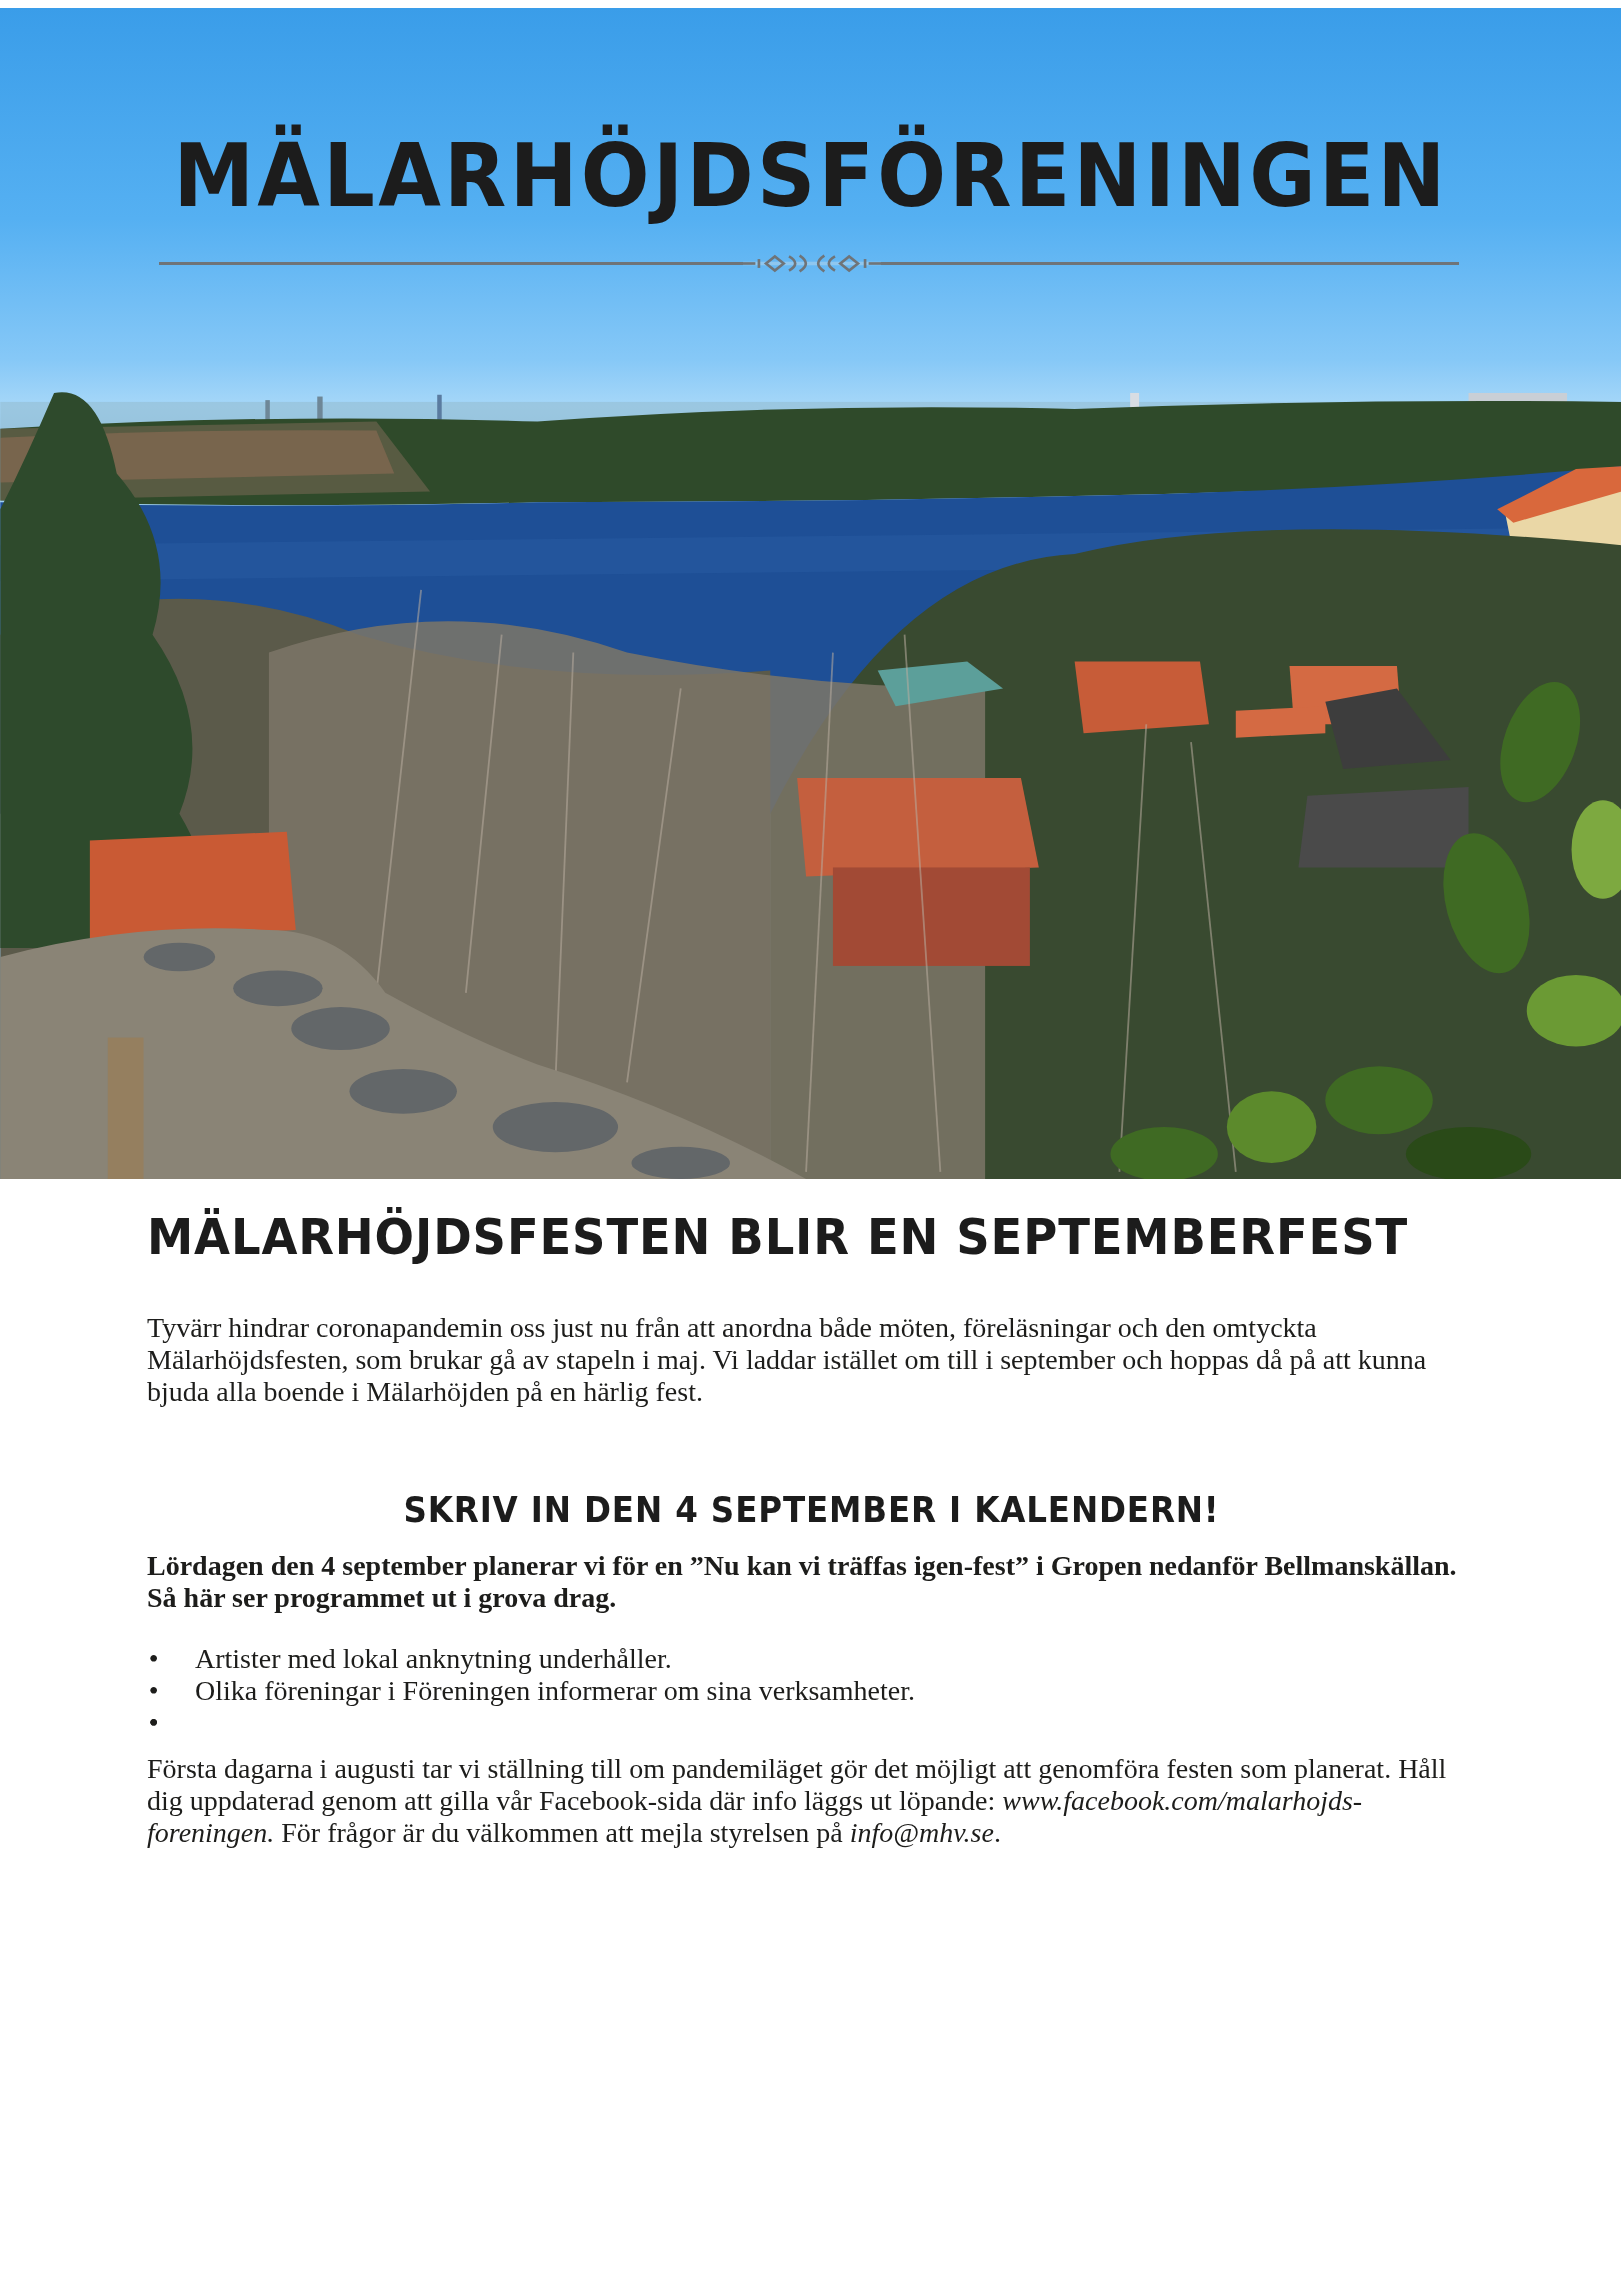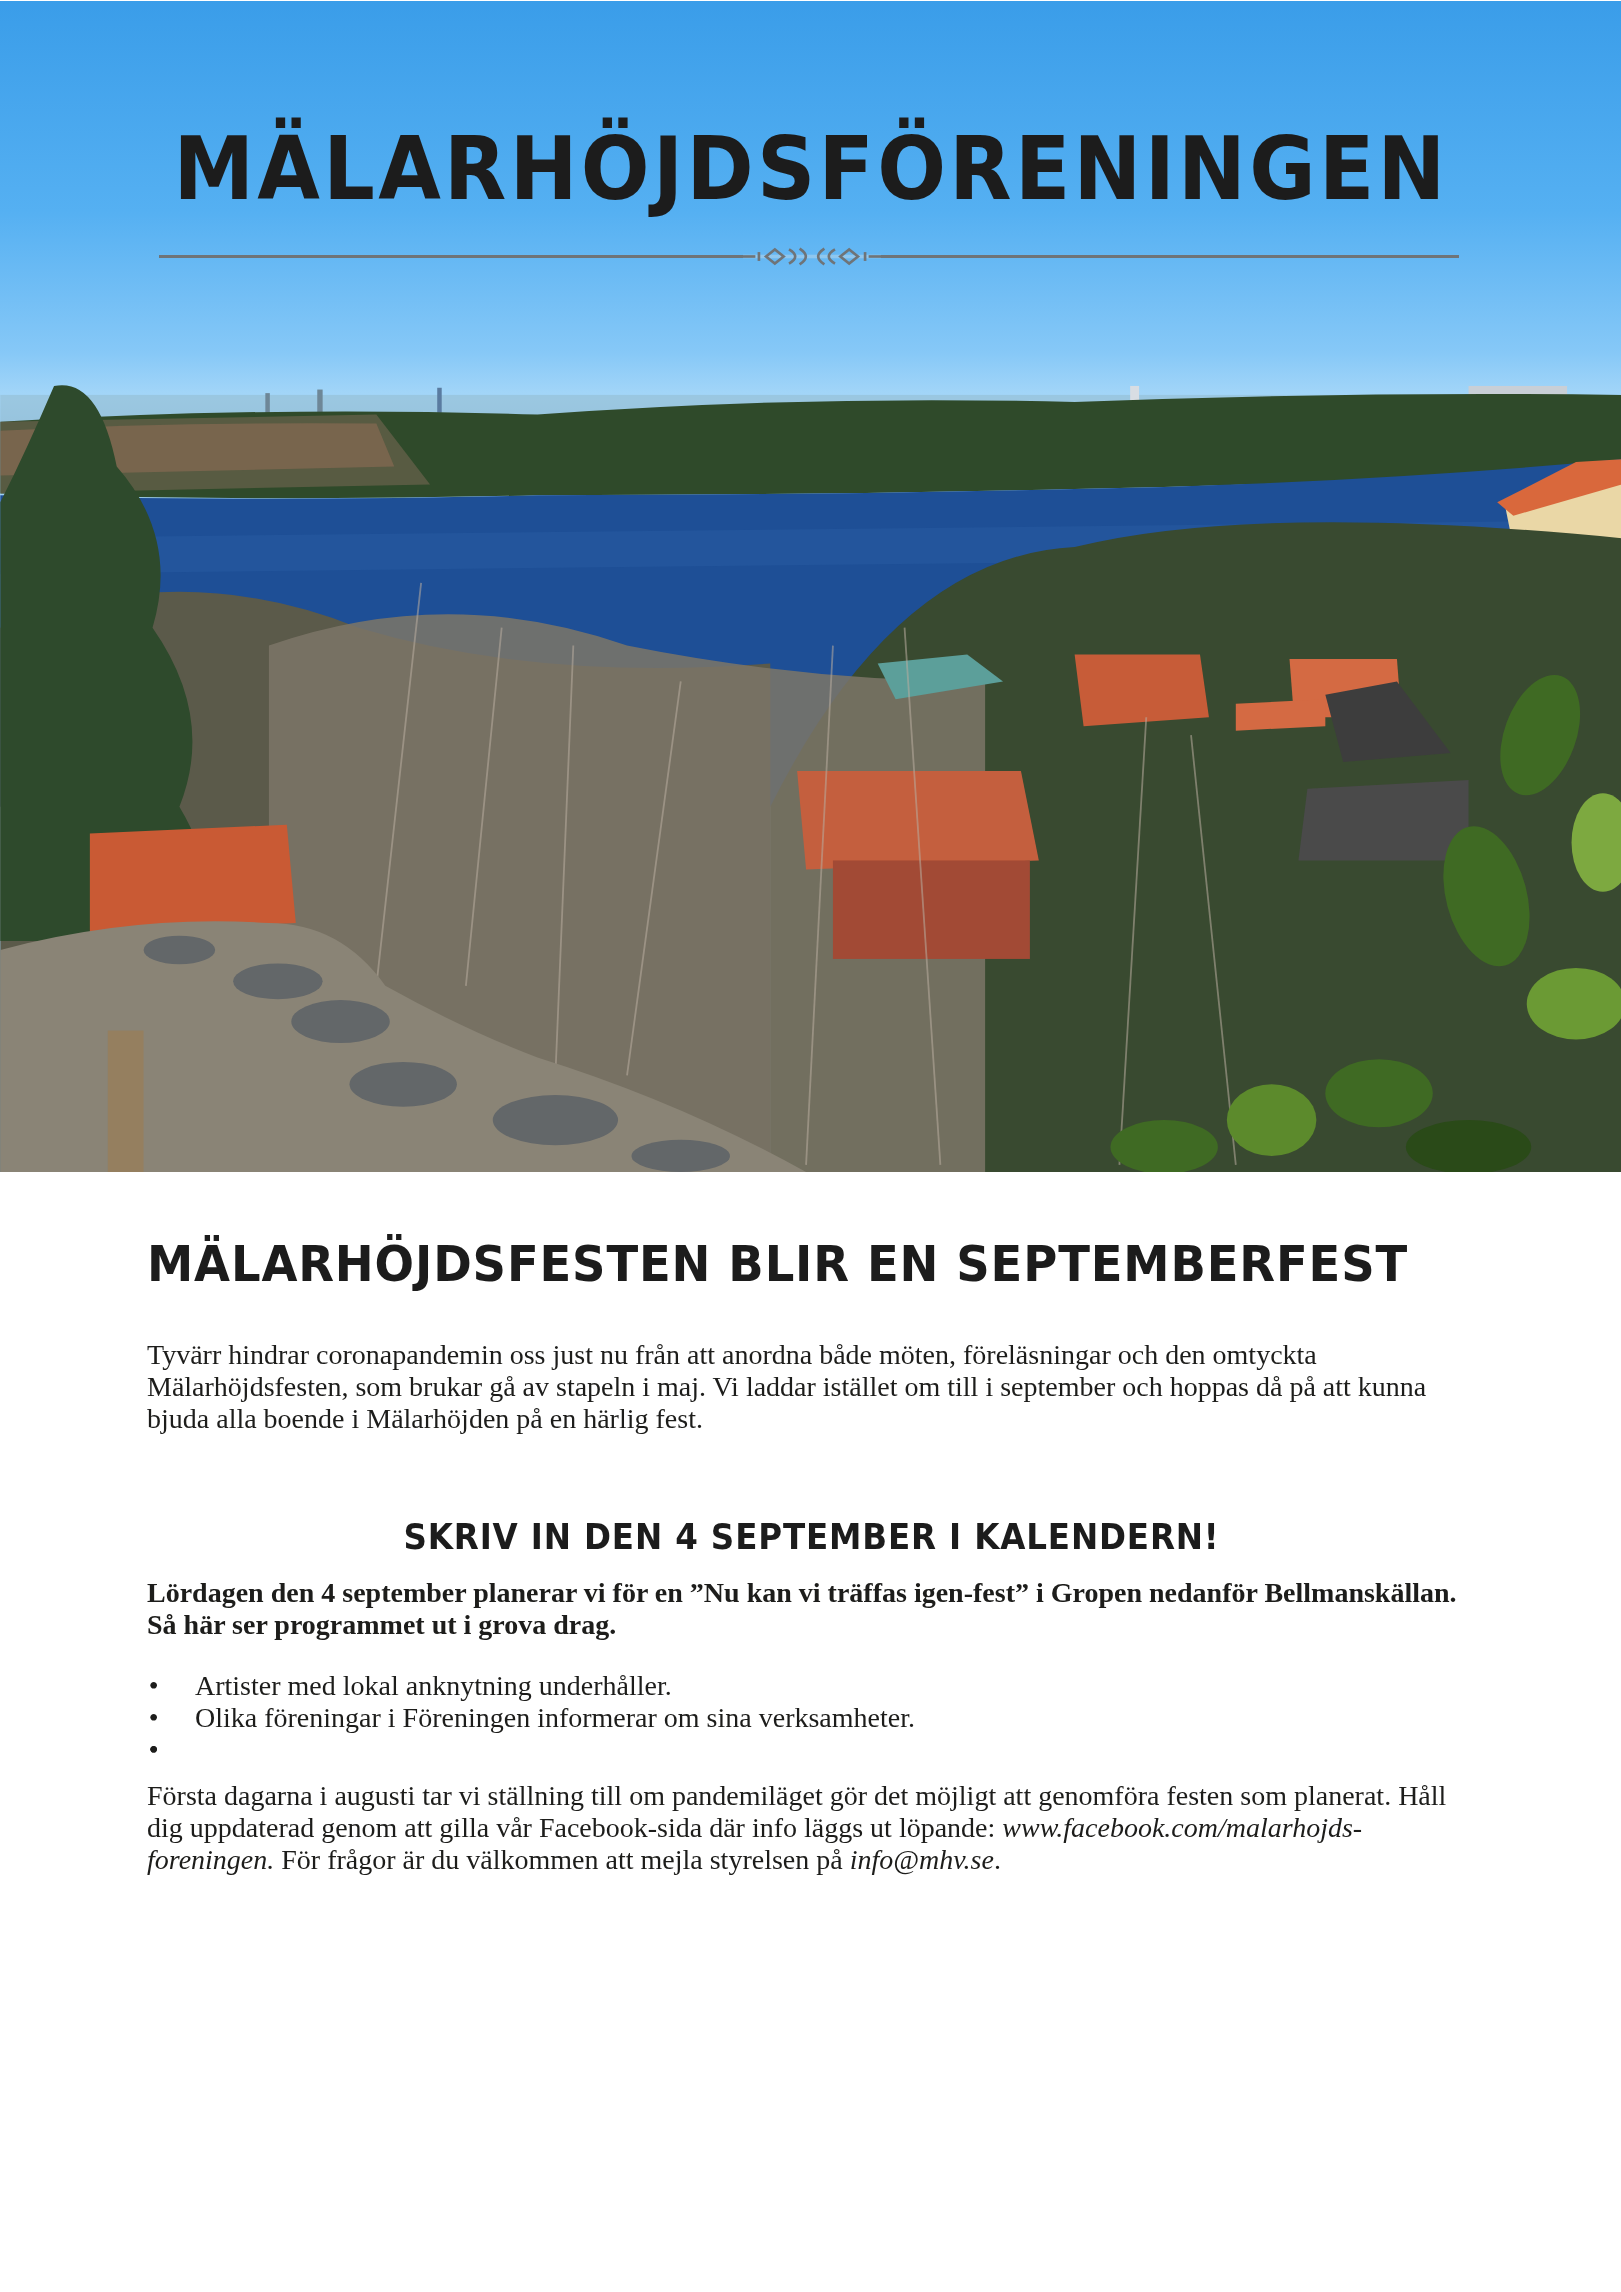--- a/index.html
+++ b/index.html
@@ -1,31 +1,31 @@
 <!DOCTYPE html>
 <html style="font-size:14.3px"><head>
 <meta charset="utf-8">
 <style>
   * { margin: 0; padding: 0; box-sizing: border-box; }
   html, body { width: 1622px; height: 2293px; background: #ffffff; overflow: hidden; }
   body { position: relative; font-family: "Liberation Serif", serif; color: #1d1d1b; }
 
   
-  .hero { position: absolute; left: 0; top: 1px; width: 1622px; height: 1171px; overflow: hidden;
+  .hero { position: absolute; left: 0; top: 8px; width: 1622px; height: 1171px; overflow: hidden;
           background: linear-gradient(180deg, #3a9de9 0%, #55b0f2 18%, #86c8f7 30%, #a6d7f8 34%, #9fd0f2 36%); }
   .hero svg.scene { position: absolute; left: 0; top: 0; }
 
   .masthead { position: absolute; left: 0; top: 116px; width: 1622px; text-align: center;
               font-family: "DejaVu Sans", sans-serif; font-weight: bold; font-size: 88px;
               letter-spacing: 3.6px; color: #1c1c1c; transform: scaleX(0.92); transform-origin: center; }
   .divider { position: absolute; left: 159px; top: 254px; width: 1300px; height: 2.7px; background: #6f7478; }
   .ornament { position: absolute; left: 742px; top: 244px; width: 140px; height: 23px; }
 
   
-  .article { position: absolute; left: 147px; top: 1230px; width: 1329px; }
+  .article { position: absolute; left: 147px; top: 1203px; width: 1329px; }
   .h1 { font-family: "DejaVu Sans", sans-serif; font-weight: bold; font-size: 50px; letter-spacing: 0.9px;
         color: #1c1c1c; white-space: nowrap; transform: scaleX(0.93); transform-origin: left; line-height: 68px; }
   .lead { margin-top: 36px; font-weight: bold; font-size: 28px; line-height: 32px; width: 1317px; }
   .body-p { margin-top: 41px; font-size: 28px; line-height: 32px; width: 1317px; }
   .h2 { margin-top: 79px; text-align: center; font-family: "DejaVu Sans", sans-serif; font-weight: bold;
         font-size: 35px; letter-spacing: 0.9px; color: #1c1c1c; line-height: 47px; transform: scaleX(0.93); }
   .lead2 { margin-top: 16px; font-weight: bold; font-size: 28px; line-height: 32px; width: 1329px; }
   ul.program { list-style: none; margin-top: 29px; }
   ul.program li { position: relative; padding-left: 48px; font-size: 28px; line-height: 32px; }
   ul.program li .bullet { position: absolute; left: 1.8px; top: 0; }

